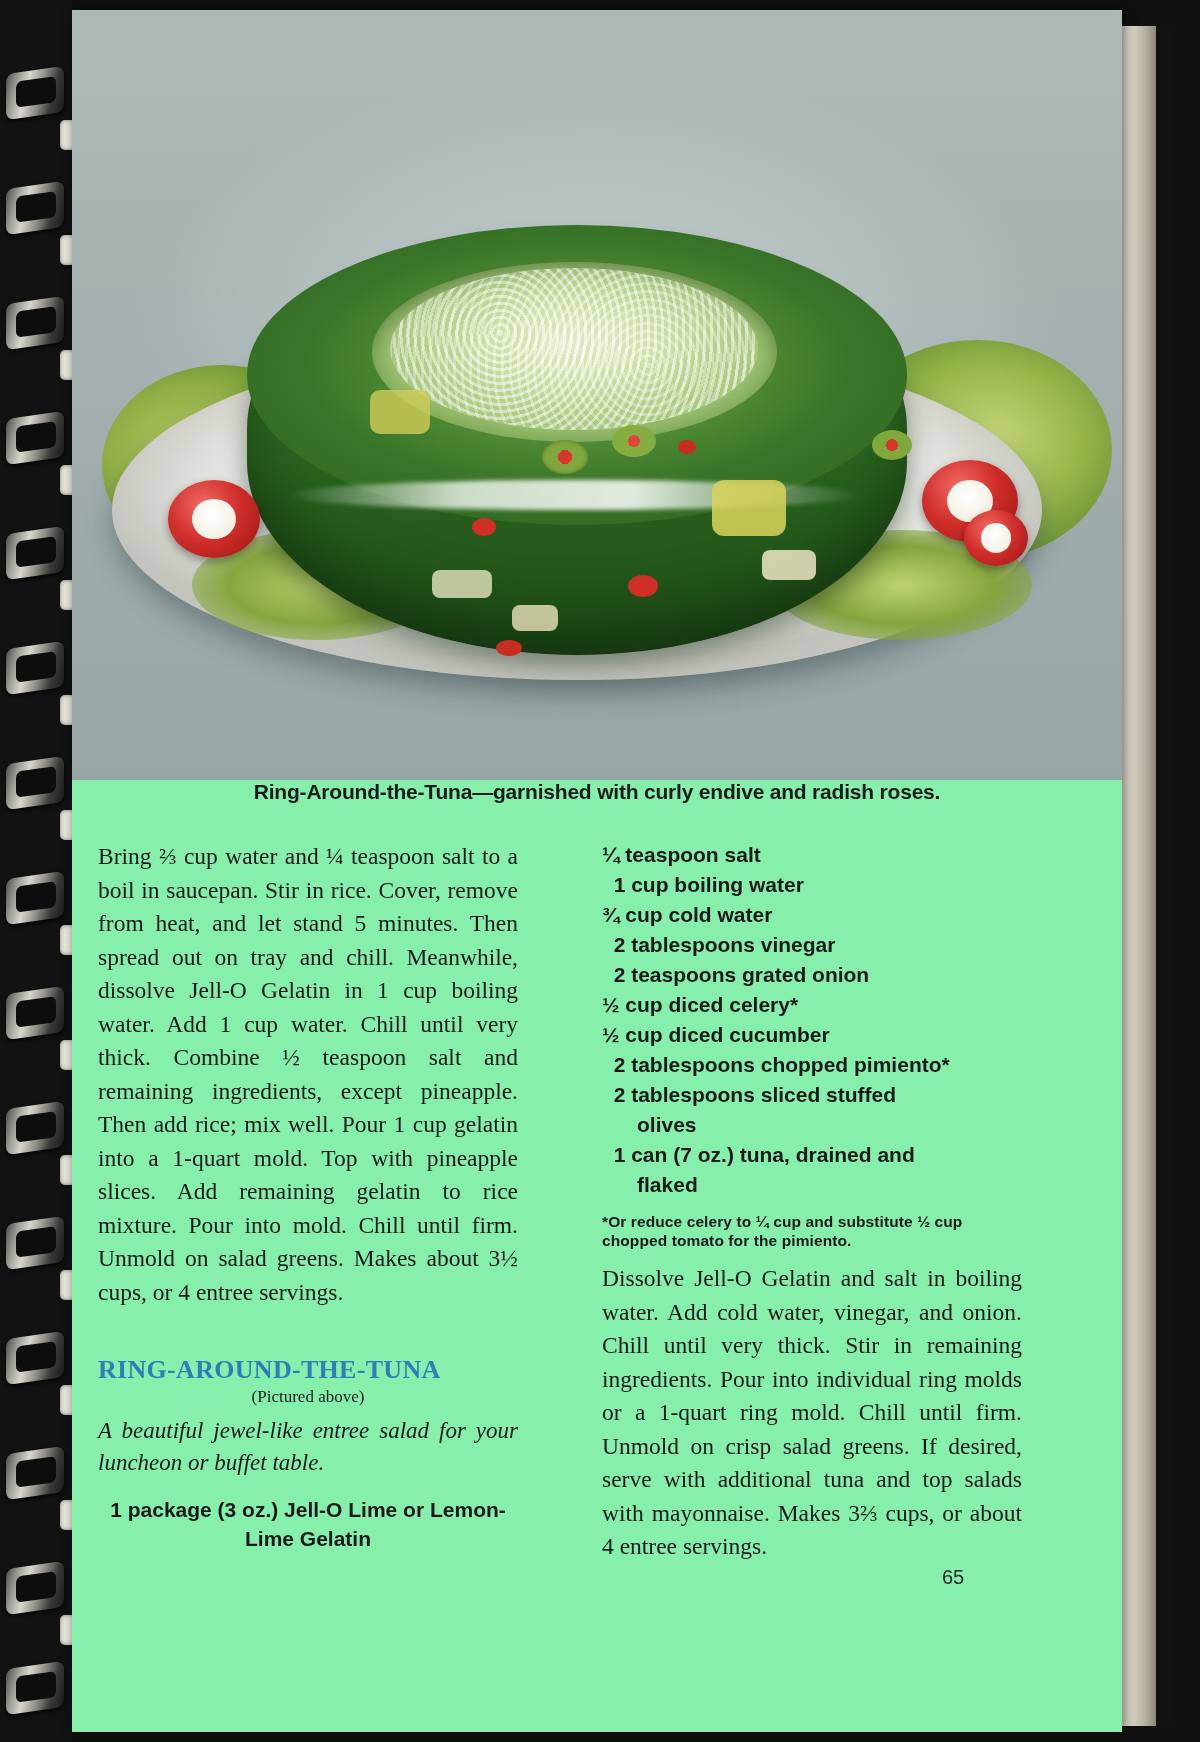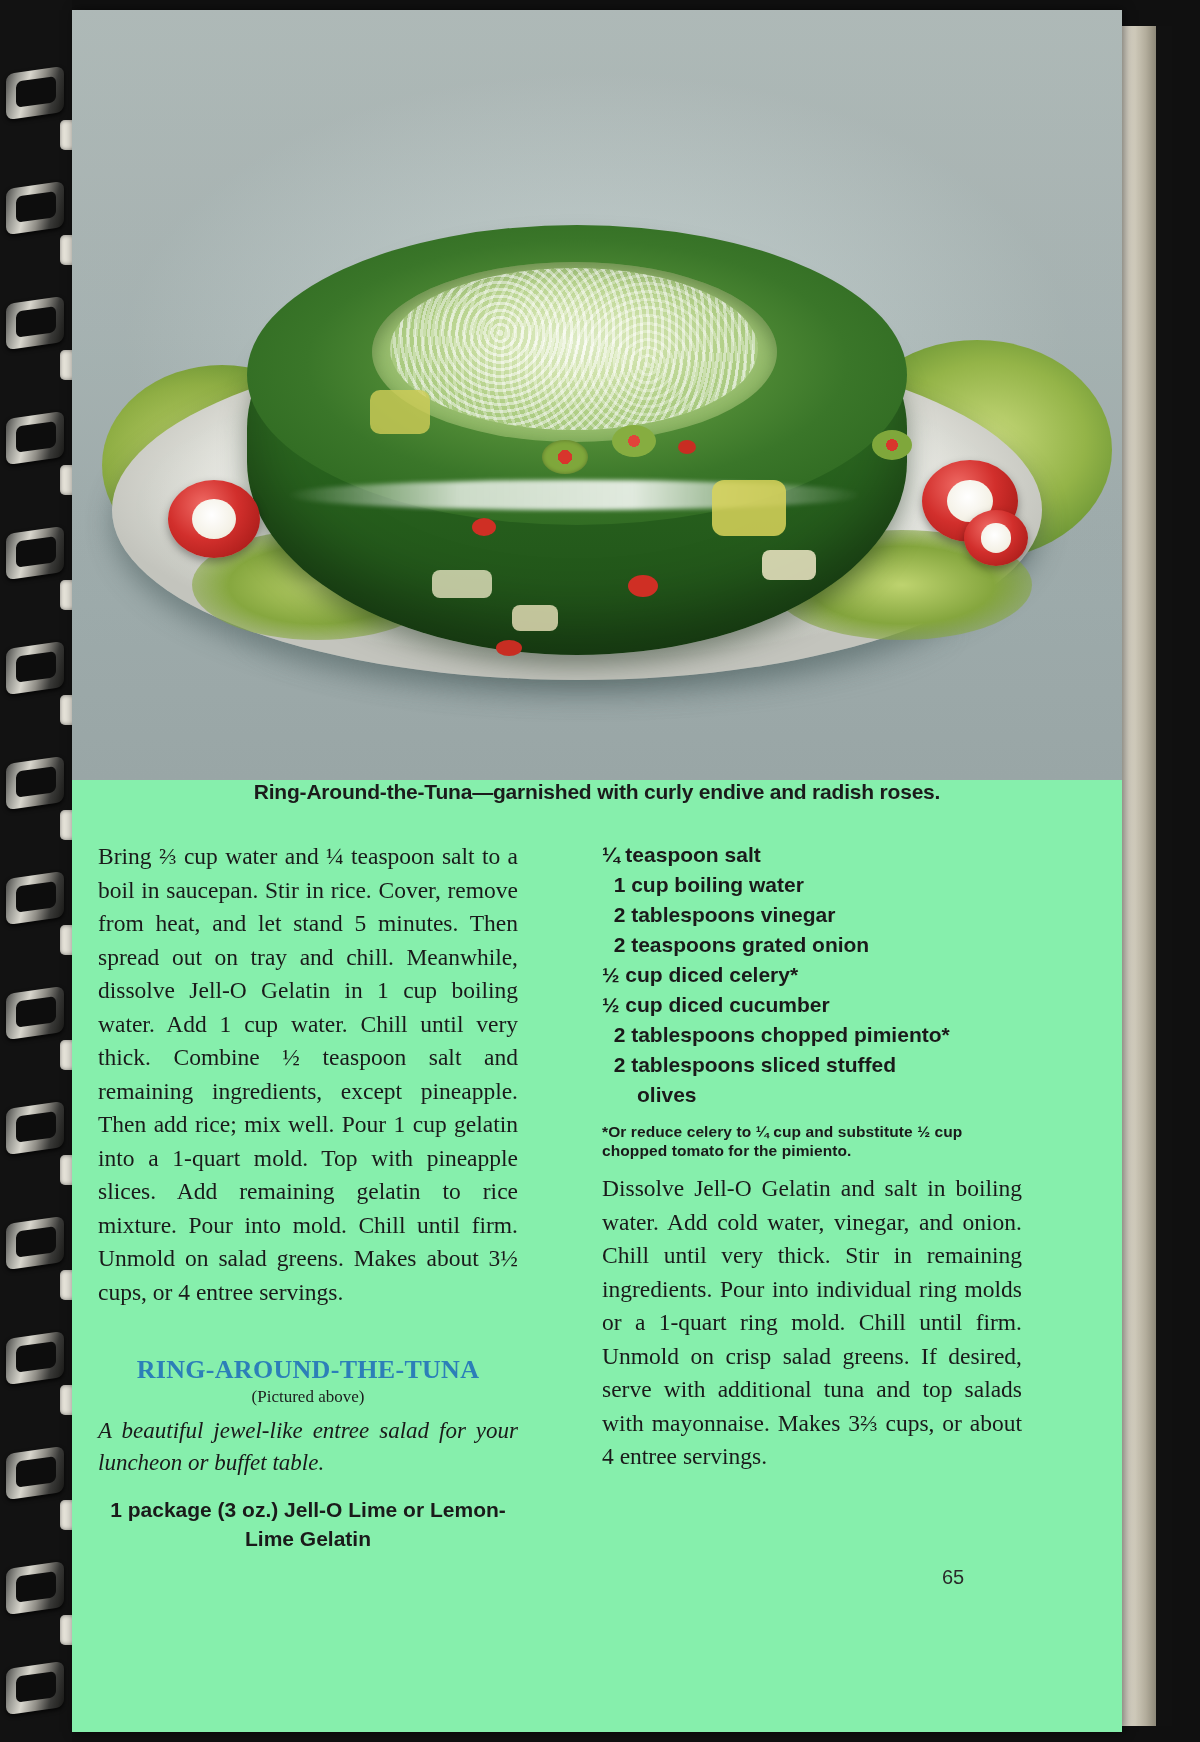--- a/index.html
+++ b/index.html
@@ -232,21 +232,21 @@
     color: #1a1a1a;
     text-align: justify;
     text-justify: inter-word;
   }
   .recipe-title {
     font-family: "Liberation Serif", serif;
     font-weight: bold;
     font-size: 26px;
     letter-spacing: .3px;
     color: #2c7fb8;
-    text-align: center;
+    text-align: left;
     margin-top: 46px;
   }
   .pictured {
     font-family: "Liberation Serif", serif;
     font-size: 17px;
     color: #1c1c1c;
     text-align: center;
     margin-top: 2px;
   }
   .blurb {
@@ -386,27 +386,30 @@
         <div class="recipe-title">RING-AROUND-THE-TUNA</div>
         <div class="pictured">(Pictured above)</div>
         <div class="blurb">A beautiful jewel-like entree salad for your luncheon or buffet table.</div>
         <div class="ing-center">1 package (3 oz.) Jell-O Lime or Lemon-Lime Gelatin</div>
       </div>
 
       <div class="col-right">
         <ul class="ing-list">
           <li>¼ teaspoon salt</li>
           <li>  1 cup boiling water</li>
+          <li>¾ cup cold water</li>
           <li>  2 tablespoons vinegar</li>
           <li>  2 teaspoons grated onion</li>
           <li>½ cup diced celery*</li>
           <li>½ cup diced cucumber</li>
           <li>  2 tablespoons chopped pimiento*</li>
           <li>  2 tablespoons sliced stuffed
       olives</li>
+          <li>  1 can (7 oz.) tuna, drained and
+      flaked</li>
         </ul>
 
         <div class="footnote">*Or reduce celery to ¼ cup and substitute ½ cup chopped tomato for the pimiento.</div>
 
         <div class="body-serif para-top">Dissolve Jell-O Gelatin and salt in boiling water. Add cold water, vinegar, and onion. Chill until very thick. Stir in remaining ingredients. Pour into individual ring molds or a 1-quart ring mold. Chill until firm. Unmold on crisp salad greens. If desired, serve with additional tuna and top salads with mayonnaise. Makes 3⅔ cups, or about 4 entree servings.</div>
       </div>
 
     </div>
 
     <div class="page-num">65</div>

